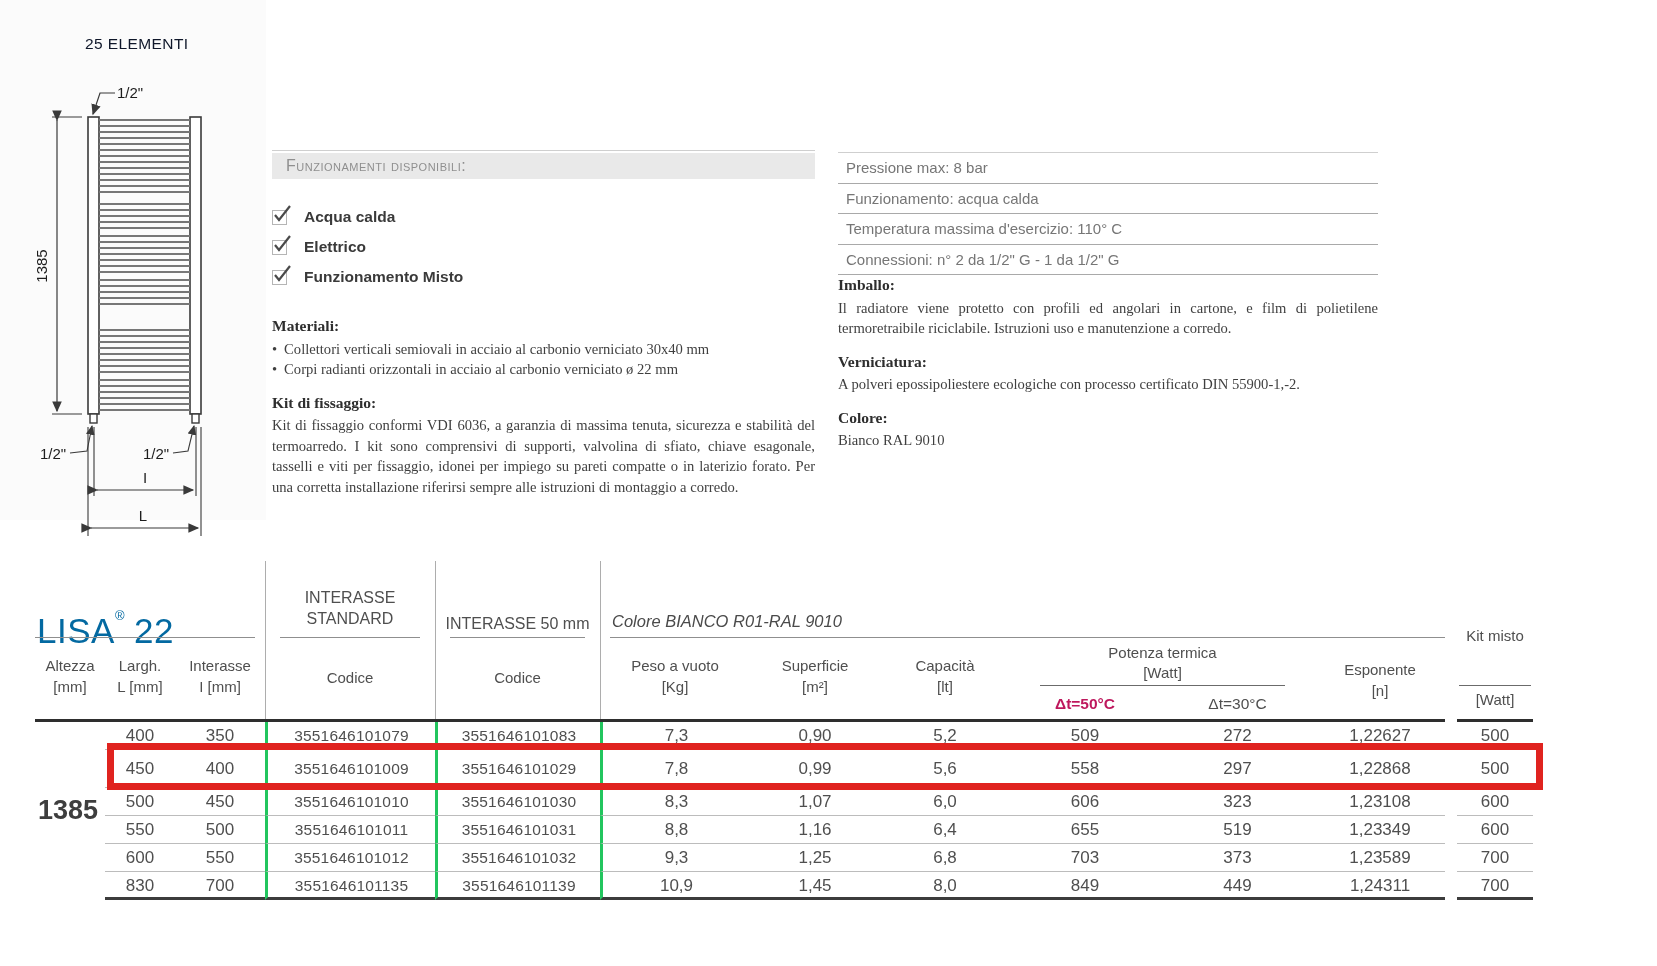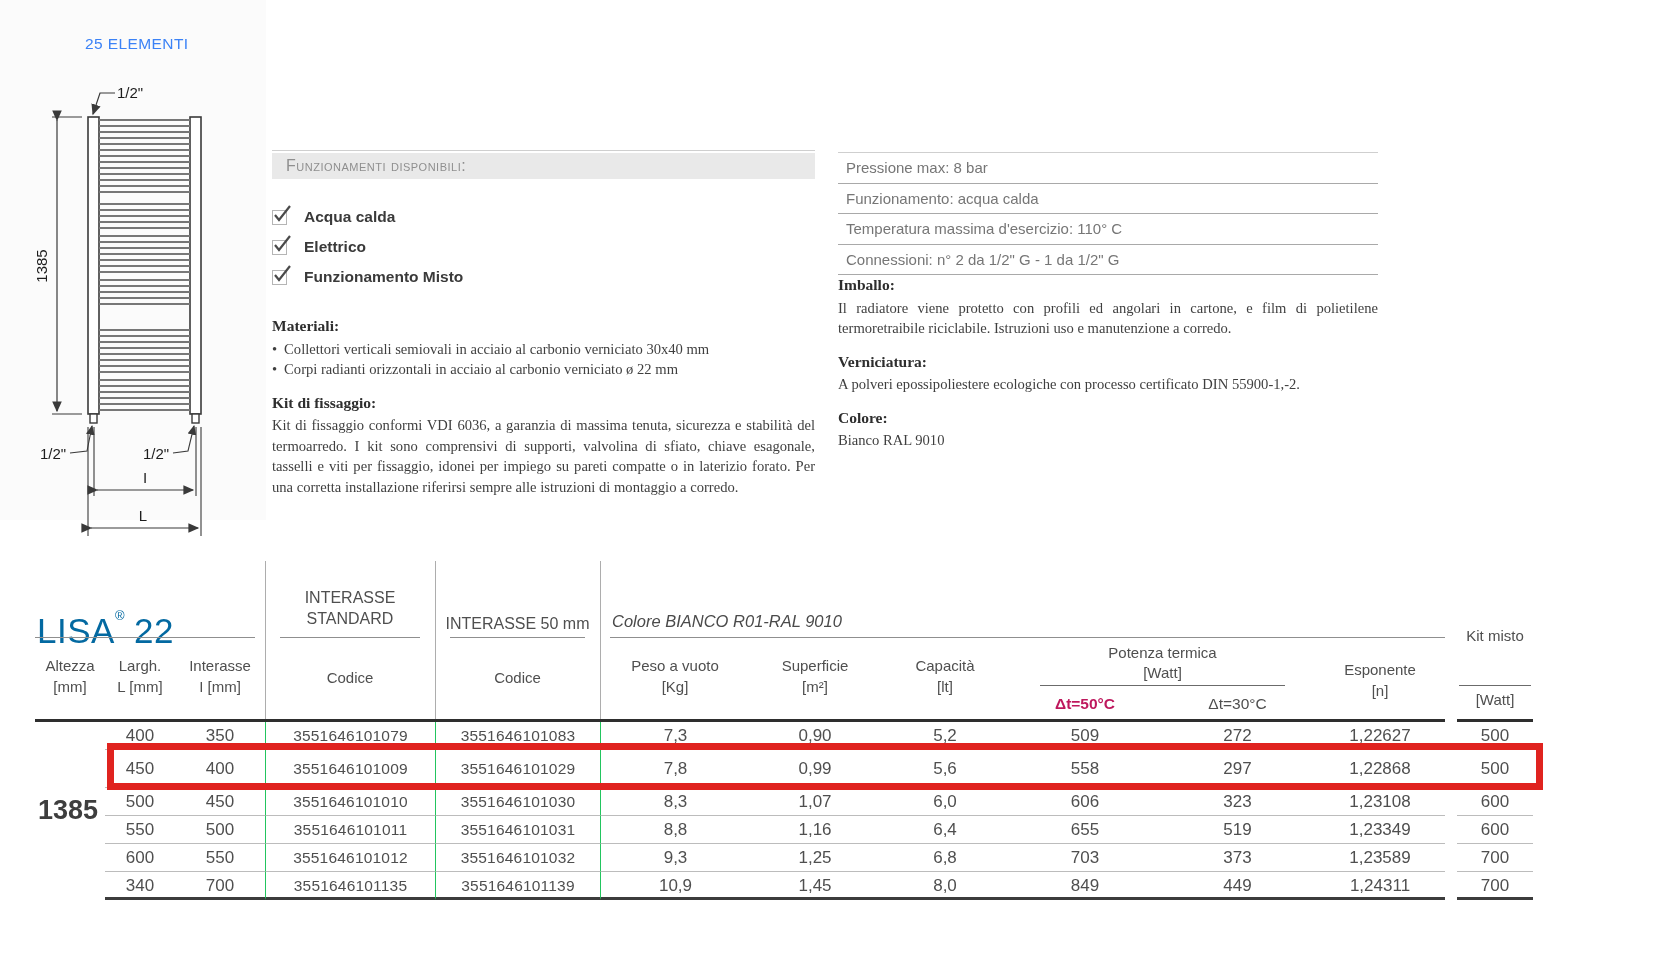--- a/index.html
+++ b/index.html
@@ -3,21 +3,21 @@
 <meta charset="utf-8">
 <style>
   * { margin:0; padding:0; box-sizing:border-box; }
   html,body { background:#fff; }
   body { font-family:"Liberation Sans", sans-serif; color:#3f3f3f; }
   .page { position:relative; width:1657px; height:966px; background:#fff; overflow:hidden; }
 
   
   .drawing-shade { position:absolute; left:0; top:0; width:266px; height:520px; background:#fbfbfb; }
   .drawing { position:absolute; left:30px; top:20px; width:240px; height:530px; }
-  .drawing-title { position:absolute; left:55px; top:15px; font-size:15.5px; letter-spacing:.4px; color:#3b82f6; }
+  .drawing-title { position:absolute; left:55px; top:15px; font-size:15.5px; letter-spacing:.4px; color:#0f172a; }
   .drawing svg { position:absolute; left:0; top:42px; }
   .drawing svg text { font-family:"Liberation Sans",sans-serif; font-size:15px; fill:#1d1d1d; }
 
   
   .features { position:absolute; left:272px; top:150px; width:543px; }
   .topline { height:1px; background:#cfcfcf; }
   .banner { margin-top:2px; height:26px; line-height:26px; background:#e9e9e9; color:#8f8f8f;
             font-variant:small-caps; font-size:16px; letter-spacing:.5px; padding-left:14px; }
   .features-list { margin-top:23px; }
   .feature { display:flex; align-items:center; height:30px; gap:17px; }
@@ -55,21 +55,21 @@
   .u-pot { position:absolute; height:1px; background:#6b6b6b; }
   .dt { top:137px; line-height:24px; text-align:center; font-size:15.5px; }
   .dt.bold { font-weight:bold; color:#be185d; }
   .hthick { position:absolute; top:164px; height:3px; background:#2e2e2e; }
 
   .trow { display:grid; grid-template-columns:70px 70px 90px 170px 165px 150px 130px 130px 150px 155px 130px 12px 76px; }
   .trow .cell { line-height:27px; height:28px; border-bottom:1px solid #bcbcbc;
                 font-size:17px; color:#4f4f4f; text-align:center; }
   .trow .cell.code { font-size:15.5px; letter-spacing:.2px; }
   .trow.hl .cell { line-height:37px; height:38px; }
-  .trow .cell.bl { border-left:1px solid #22c55e; }
+  .trow .cell.bl { border-left:3px solid #22c55e; }
   .trow .cell.noline { border-bottom:none; }
   .trow:last-child .cell { border-bottom:3px solid #3c3c3c; }
   .trow:last-child .cell.noline { border-bottom:none; }
   .altezza-big { position:absolute; left:0; top:240px; width:66px; text-align:center;
                  font-size:27px; font-weight:bold; color:#3e3e3e; }
   .hlbox { position:absolute; left:72px; top:188px; width:1436px; height:47px;
            border:7px solid #e0231f; pointer-events:none; z-index:5; }
 </style>
 </head>
 <body>
@@ -346,21 +346,21 @@
     <span class="cell">6,8</span>
     <span class="cell">703</span>
     <span class="cell">373</span>
     <span class="cell">1,23589</span>
     <span class="cell noline"></span>
     <span class="cell">700</span>
   </div>
 
   <div class="trow">
     <span class="cell noline"></span>
-    <span class="cell">340</span>
+    <span class="cell">830</span>
     <span class="cell">700</span>
     <span class="cell code bl">3551646101135</span>
     <span class="cell code bl">3551646101139</span>
     <span class="cell bl">10,9</span>
     <span class="cell">1,45</span>
     <span class="cell">8,0</span>
     <span class="cell">849</span>
     <span class="cell">449</span>
     <span class="cell">1,24311</span>
     <span class="cell noline"></span>

